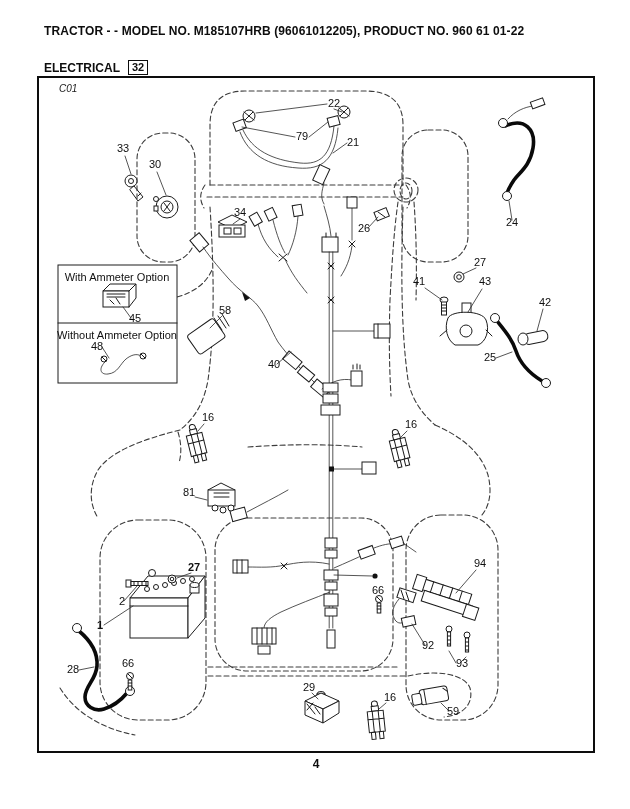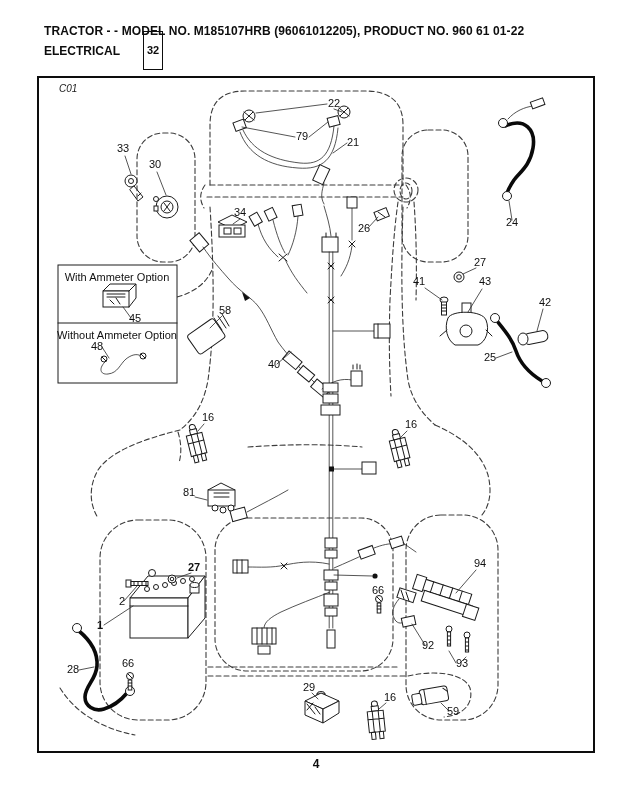--- a/index.html
+++ b/index.html
@@ -1,22 +1,22 @@
 <!DOCTYPE html>
 <html><head>
 <meta charset="utf-8">
 <style>
   html,body{margin:0;padding:0;background:#fff;}
   .page{position:relative;width:630px;height:809px;background:#ffffff;overflow:hidden;
         font-family:"Liberation Sans",sans-serif;color:#111;}
   .hdr{position:absolute;left:44px;top:24px;width:556px;font-weight:bold;
        font-size:12px;line-height:15px;letter-spacing:0.1px;color:#0d0d0d;}
-  .hdr2{position:absolute;left:44px;top:31px;font-weight:bold;font-size:12px;color:#0d0d0d;
-        display:flex;align-items:center;gap:23px;}
-  .secbox{display:inline-block;border:1.5px solid #0d0d0d;padding:12px 3px;font-size:11px;line-height:13px;}
+  .hdr2{position:absolute;left:44px;top:60px;font-weight:bold;font-size:12px;color:#0d0d0d;
+        display:flex;align-items:center;gap:8px;}
+  .secbox{display:inline-block;border:1.5px solid #0d0d0d;padding:0 3px;font-size:11px;line-height:13px;}
   .dbox{position:absolute;left:37px;top:76px;width:558px;height:677px;border:2px solid #0d0d0d;box-sizing:border-box;}
   .sheet{position:absolute;left:20px;top:5px;font-size:10px;color:#1a1a1a;font-style:italic;}
   .pageno{position:absolute;left:37px;top:757px;width:558px;text-align:center;
           font-weight:bold;font-size:12px;color:#0d0d0d;}
   svg{position:absolute;left:0;top:0;}
   .ln{stroke:#1c1c1c;stroke-width:1;fill:none;stroke-linecap:round;}
   .lnt{stroke:#2a2a2a;stroke-width:0.8;fill:none;stroke-linecap:round;}
   .dsh{stroke:#3c3c3c;stroke-width:1.1;fill:none;stroke-dasharray:5 3;stroke-linecap:round;}
   .fw{fill:#fff;stroke:#1c1c1c;stroke-width:1;}
   .fb{fill:#111;stroke:none;}

